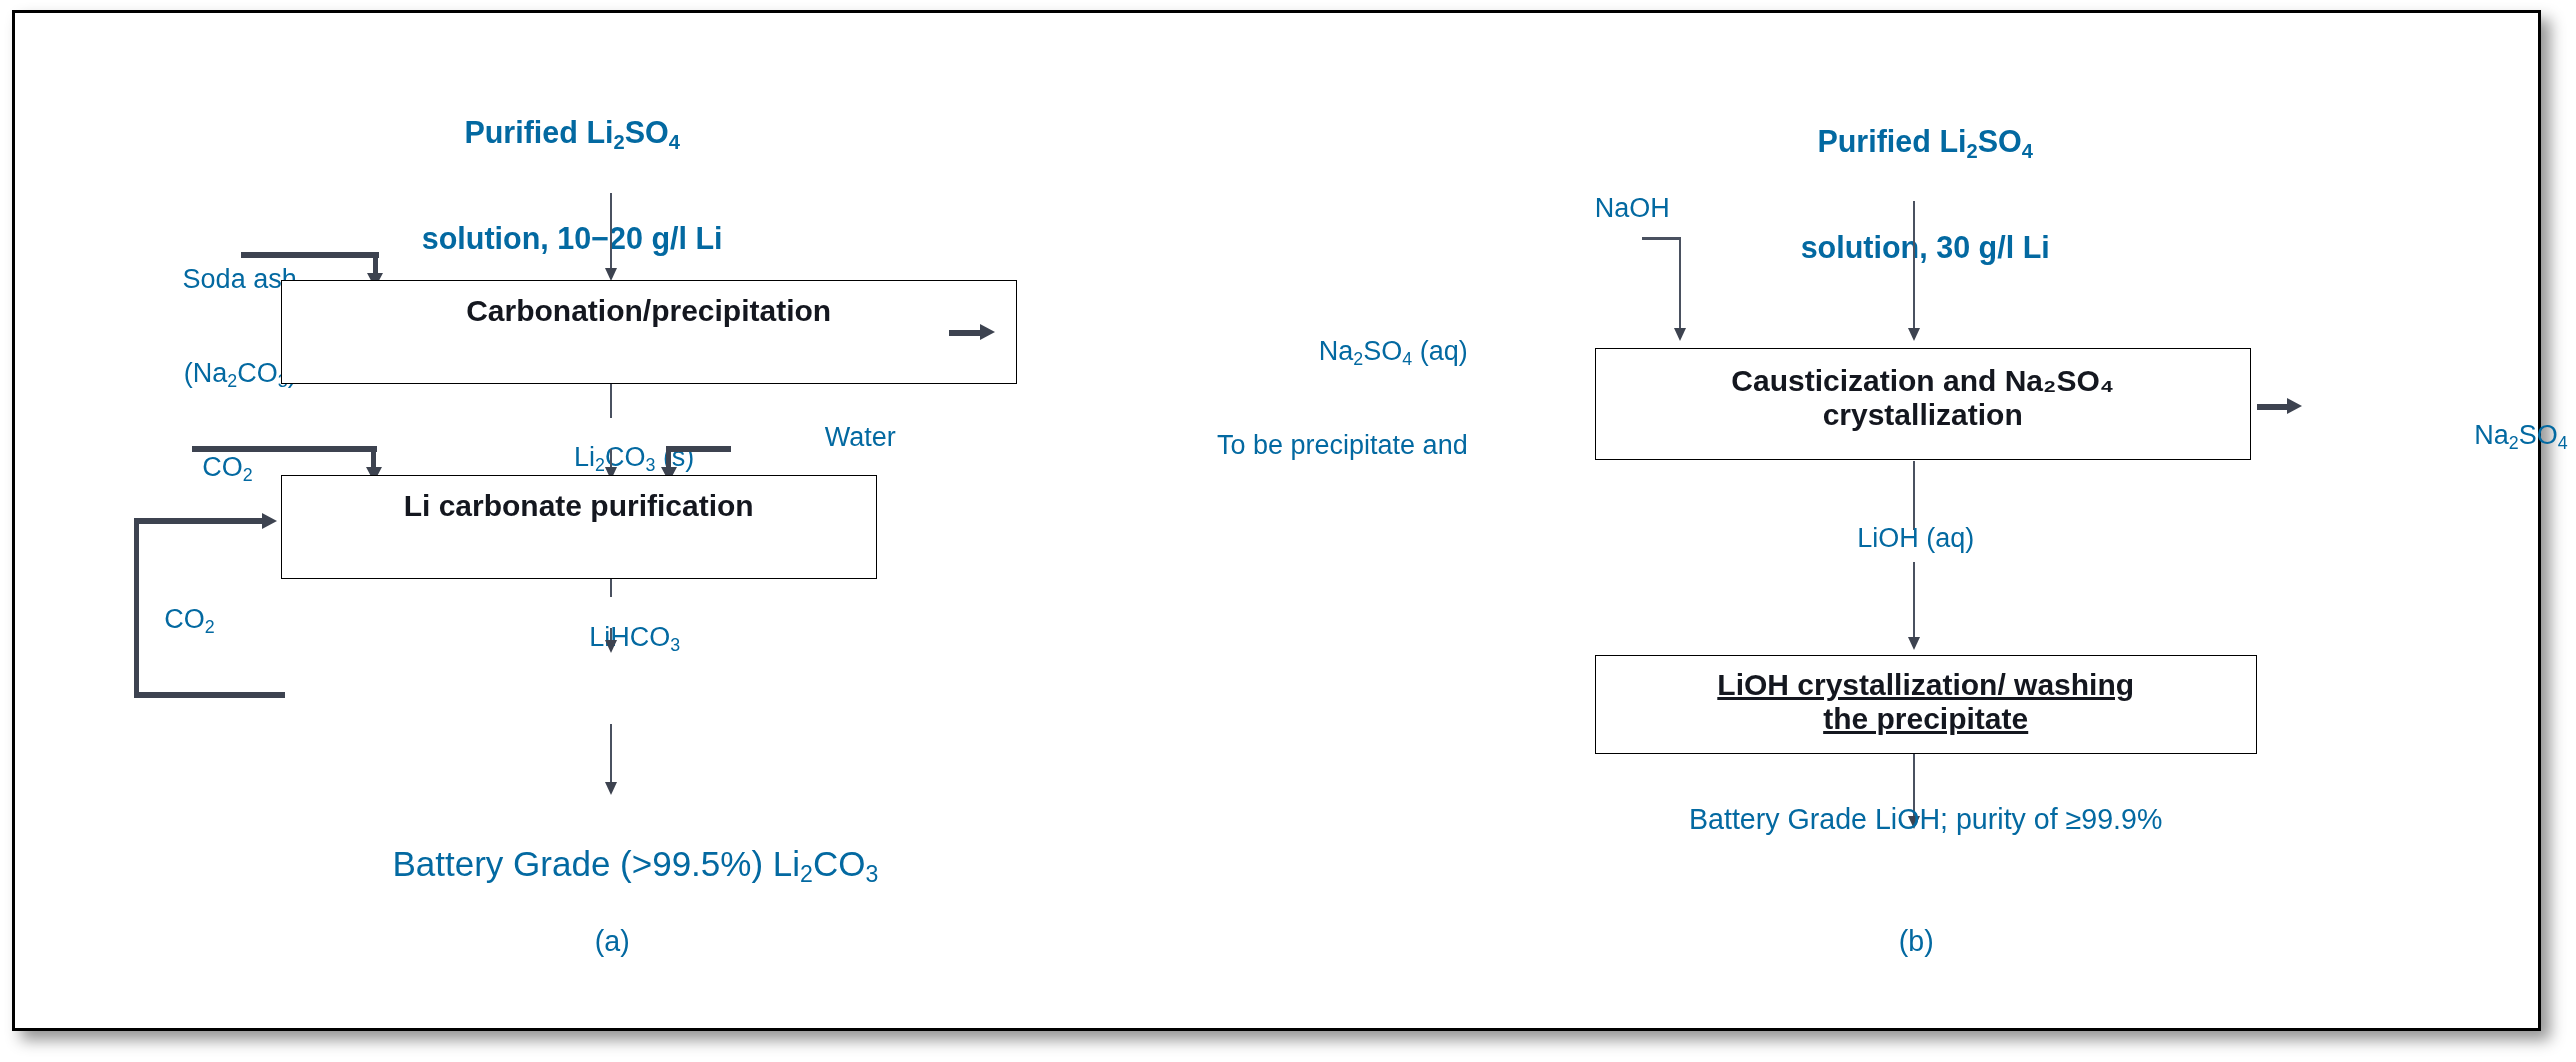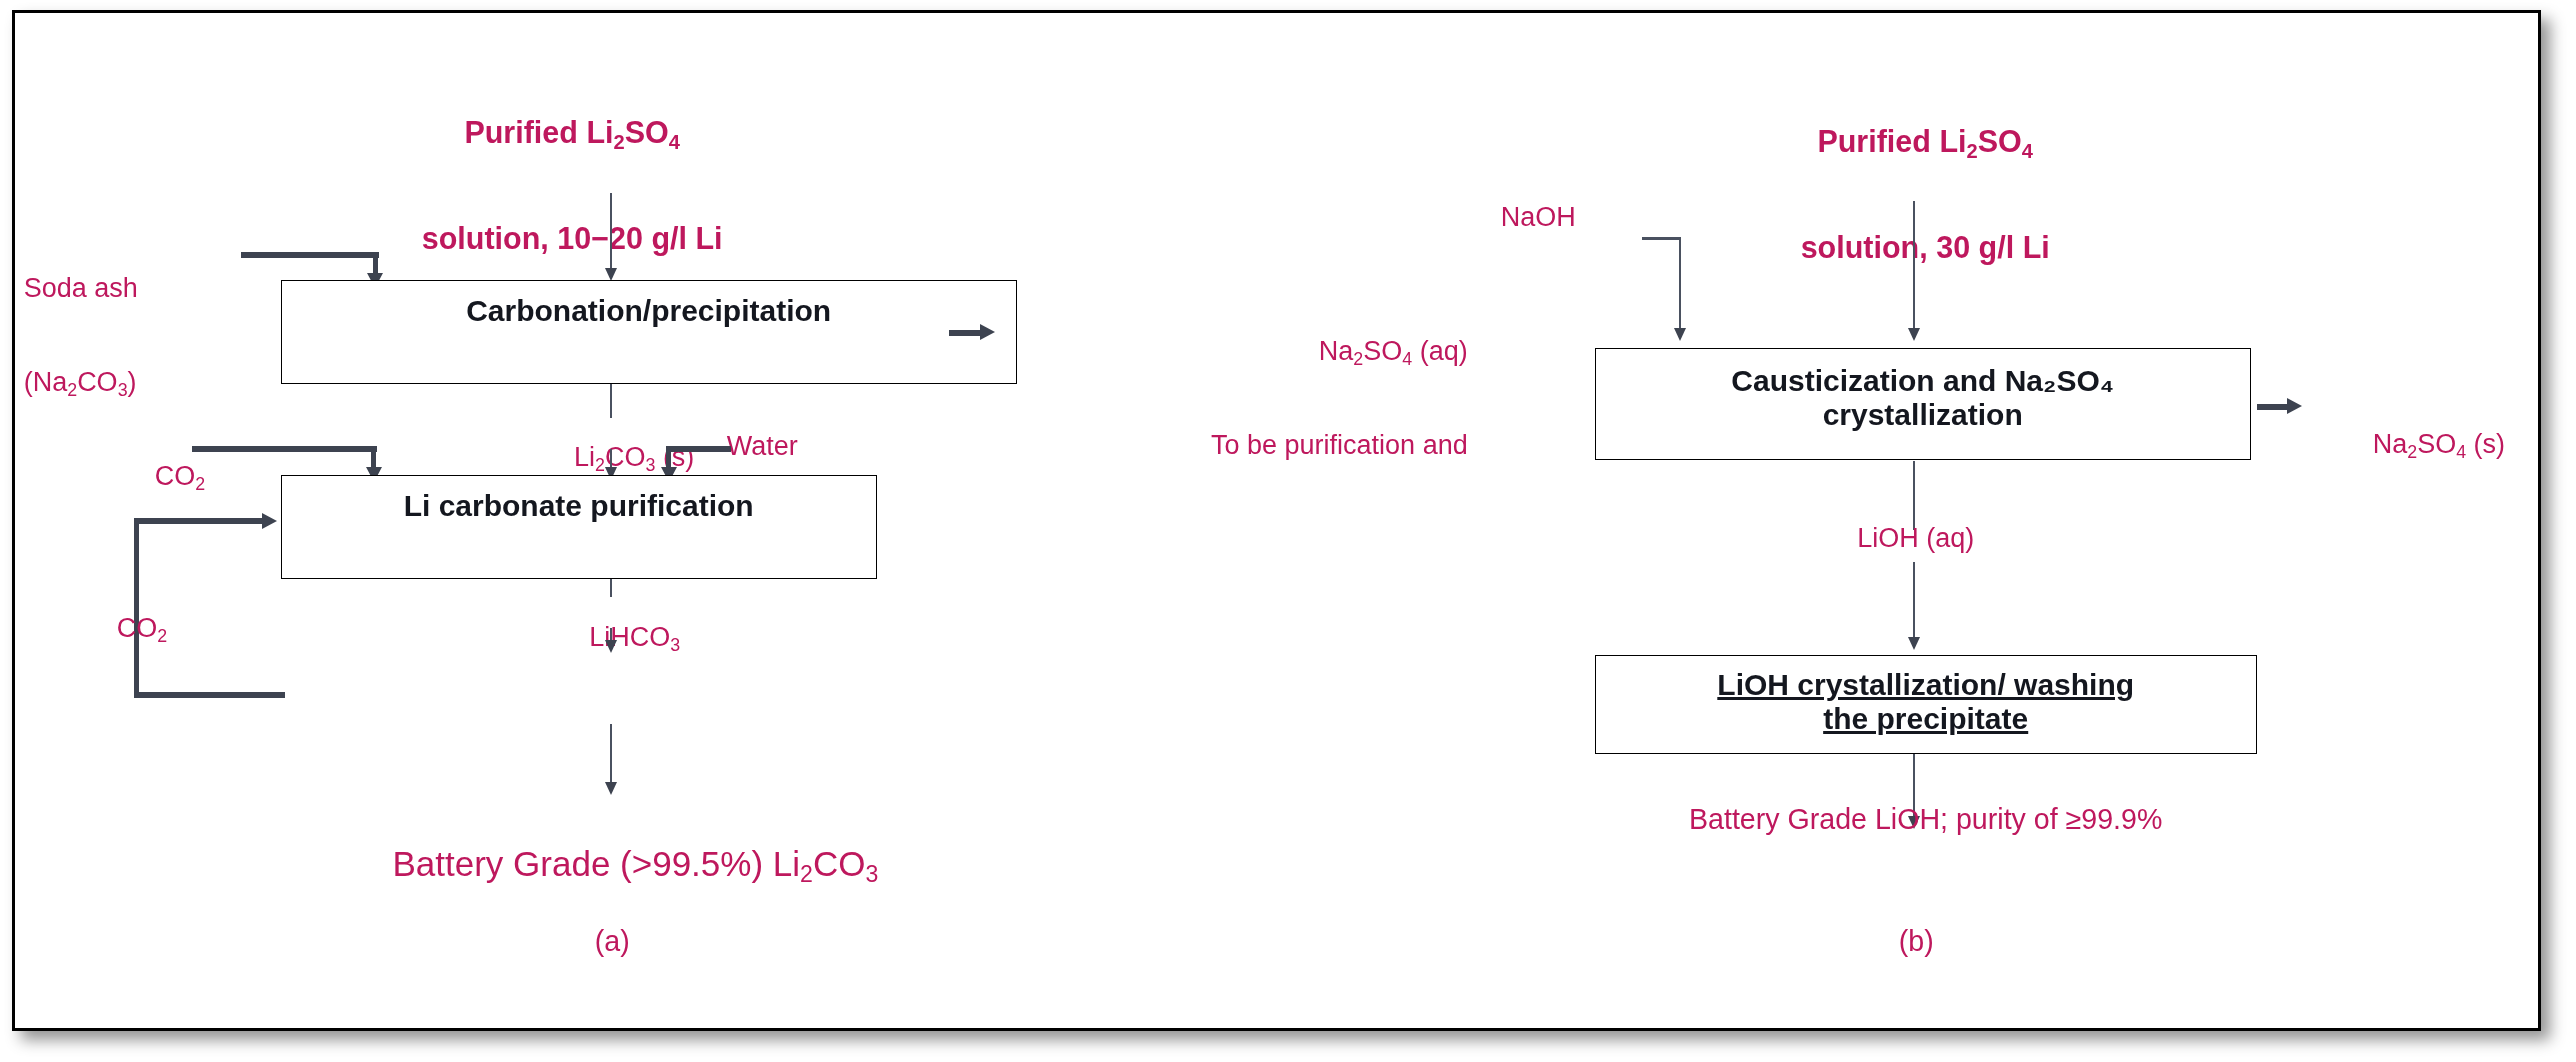--- a/index.html
+++ b/index.html
@@ -20,27 +20,27 @@
     width:2529px; height:1021px;
     background:#ffffff;
     border:3.2px solid #000000;
     box-sizing:border-box;
     box-shadow: 9px 9px 14.3px rgba(0,0,0,0.42);
   }
 
   
   .txt{
     position:absolute;
-    color:#be185d;
+    color:#0369a1;
     white-space:pre;
     line-height:1.16;
   }
   .bold{font-weight:bold;}
   .ctr{text-align:center;}
-  .lft{text-align:left;margin-top:9px;}
+  .lft{text-align:right;}
 
   
   .pbox{
     position:absolute;
     background:#ffffff;
     border:1.9px solid #000000;
     box-sizing:border-box;
   }
   .pbox .plabel{
     position:absolute;
@@ -102,21 +102,21 @@
 
     <div class="pbox" style="left:266px; top:267px; width:736px; height:104px;">
       <div class="plabel" style="top:13px; font-size:30px;">Carbonation/precipitation</div>
     </div>
 
     <div class="ln" style="left:934px; top:317px; width:34px; height:5.8px;"></div>
     <div class="ah-right" style="left:965px; top:311px;"></div>
 
     <div class="txt ctr" style="left:986px; top:260px; width:467px; font-size:27px;text-align:right;">
       <div><span>Na</span><sub>2</sub><span>SO</span><sub>4</sub><span> (aq)</span></div>
-      <div>To be purification and</div>
+      <div>To be precipitate and</div>
     </div>
 
     <div class="ln thin" style="left:595px; top:371px; width:2.6px; height:34px;"></div>
     <div class="txt ctr" style="left:454px; top:397px; width:286px; font-size:27px;">
       <span>Li</span><sub>2</sub><span>CO</span><sub>3</sub><span> (s)</span>
     </div>
     <div class="ln thin" style="left:595px; top:436px; width:2.6px; height:25px;"></div>
     <div class="ah-down sm" style="left:590px; top:454px;"></div>
 
     <div class="txt lft" style="left:95px; top:407px; width:143px; font-size:27px;">

